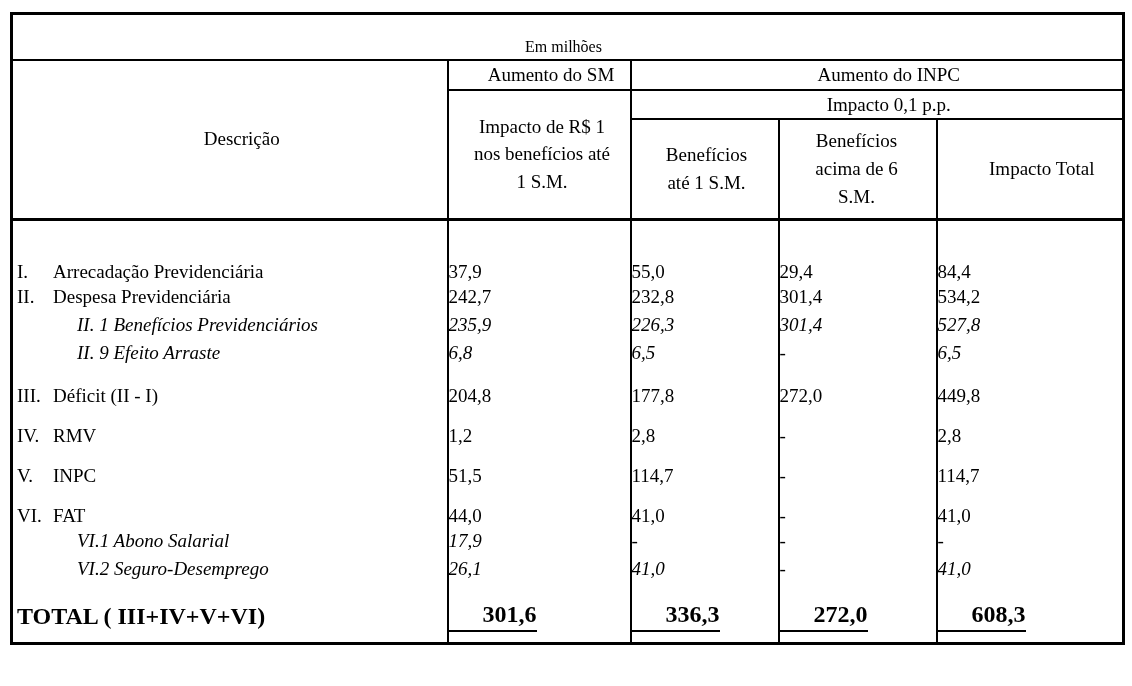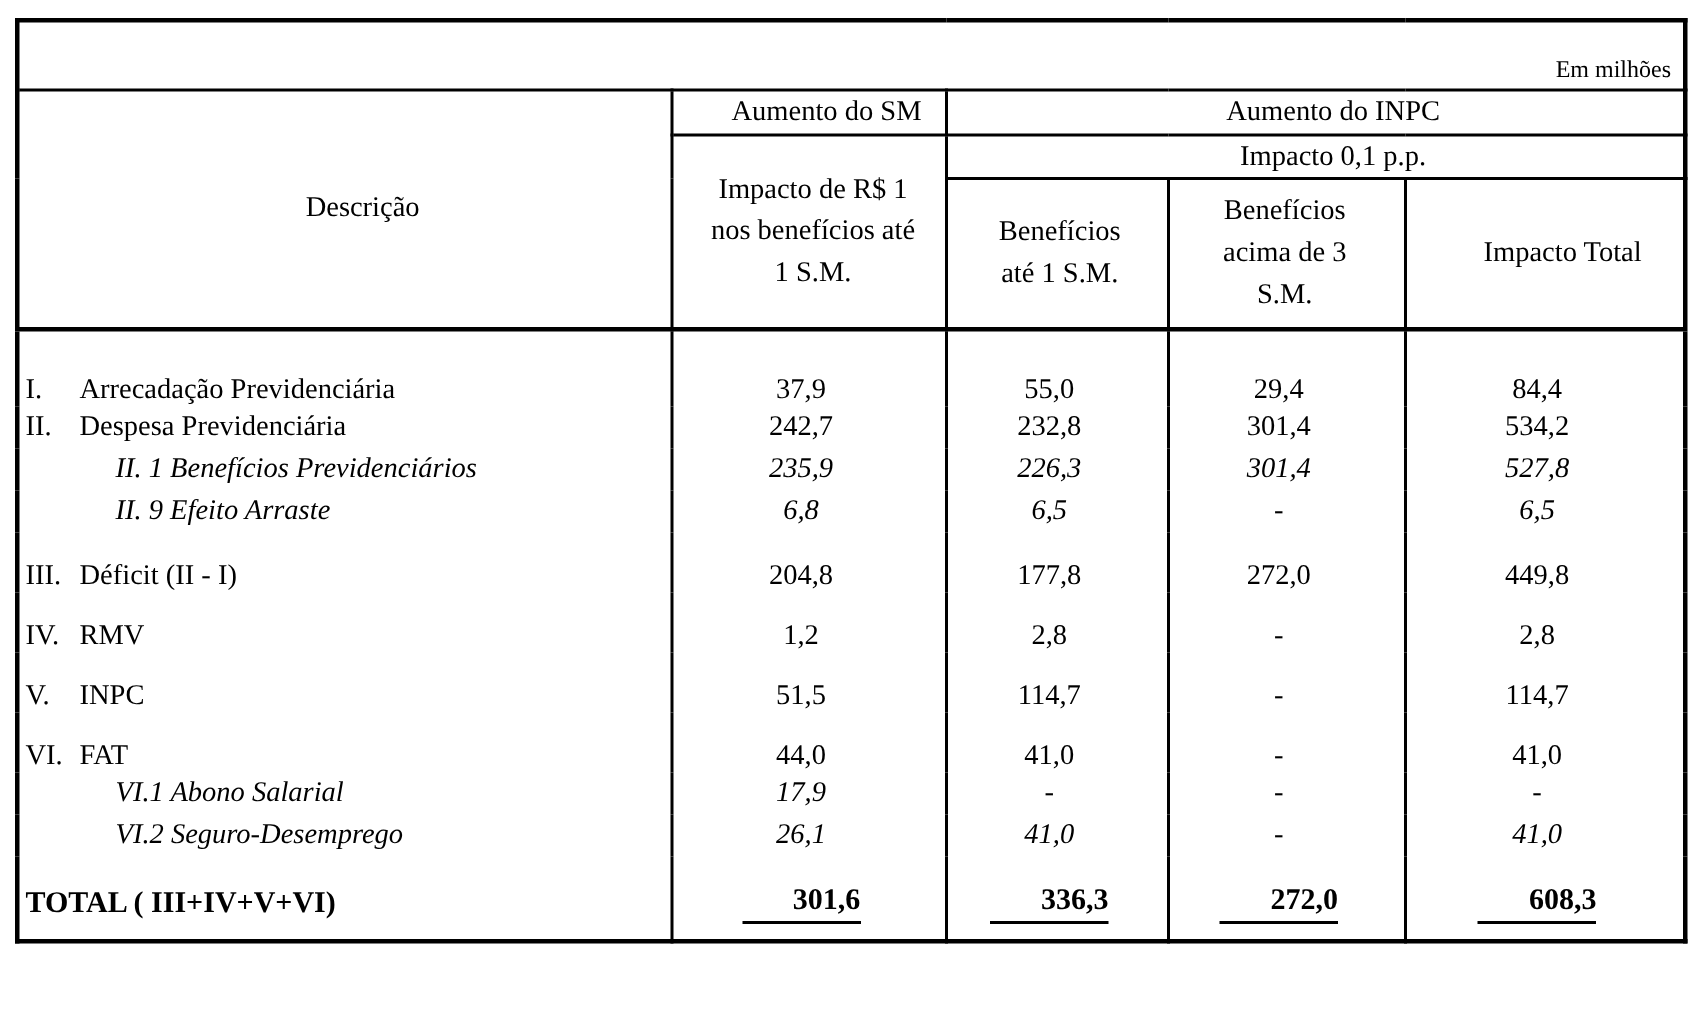--- a/index.html
+++ b/index.html
@@ -16,21 +16,21 @@
     table-layout: fixed;
     width: 1112px;
     border: 3px solid #000;
   }
   td { padding: 0; font-weight: normal; }
 
   
   thead { border-bottom: 3px solid #000; }
   tr.note-row { height: 46px; }
   td.note-cell {
-    text-align: right;
+    text-align: center;
     font-size: 16px;
     vertical-align: bottom;
     padding: 0 8px 3px 0;
     border-bottom: 2px solid #000;
   }
   tr.hrow-1 { height: 30px; }
   tr.hrow-2 { height: 26px; }
   tr.hrow-3 { height: 100px; }
   thead td.hcell {
     border: 2px solid #000;
@@ -42,36 +42,36 @@
   }
   td.h-r1 { padding: 0 18px; }
   td.h-ate { padding: 0 20px; }
   td.h-acima { padding: 0 26px; }
 
   
   tbody tr { height: 28px; }
   tbody td { font-size: 19px; vertical-align: middle; }
   td.c-label { text-align: left; padding-left: 4px; white-space: nowrap; }
   td.c-num {
-    text-align: center;
+    text-align: left;
     padding-right: 10px;
     border-left: 2px solid #000;
     white-space: nowrap;
   }
   .rnum { display: inline-block; width: 36px; }
   tr.sub td.c-label { padding-left: 64px; font-style: italic; }
   tr.sub td.c-num { font-style: italic; margin-left: 23px; }
-  tr.first td { padding-top: 28px; }
+  tr.first td { padding-top: 40px; }
   tr.gap td { padding-top: 18px; }
 
   tr.total-row td {
     padding-top: 18px;
     padding-bottom: 10px;
     font-weight: bold;
-    font-size: 20px;
+    font-size: 24px;
   }
   .tuline {
     display: inline-block;
     border-bottom: 2px solid #000;
     padding: 0 0 2px 34px;
   }
 </style>
 </head>
 <body>
 
@@ -92,21 +92,21 @@
         <td class="hcell h-desc" rowspan="3">Descrição</td>
         <td class="hcell h-sm">Aumento do SM</td>
         <td class="hcell h-inpc" colspan="3">Aumento do INPC</td>
       </tr>
       <tr class="hrow-2">
         <td class="hcell h-r1" rowspan="2">Impacto de R$ 1 nos benefícios até 1 S.M.</td>
         <td class="hcell h-pp" colspan="3">Impacto 0,1 p.p.</td>
       </tr>
       <tr class="hrow-3">
         <td class="hcell h-ate">Benefícios até 1 S.M.</td>
-        <td class="hcell h-acima">Benefícios acima de 3 S.M.</td>
+        <td class="hcell h-acima">Benefícios acima de 6 S.M.</td>
         <td class="hcell h-total">Impacto Total</td>
       </tr>
     </thead>
     <tbody>
 
       <tr class="first">
         <td class="c-label"><span class="rnum">I.</span><span>Arrecadação Previdenciária</span></td>
         <td class="c-num">37,9</td>
         <td class="c-num">55,0</td>
         <td class="c-num">29,4</td>

